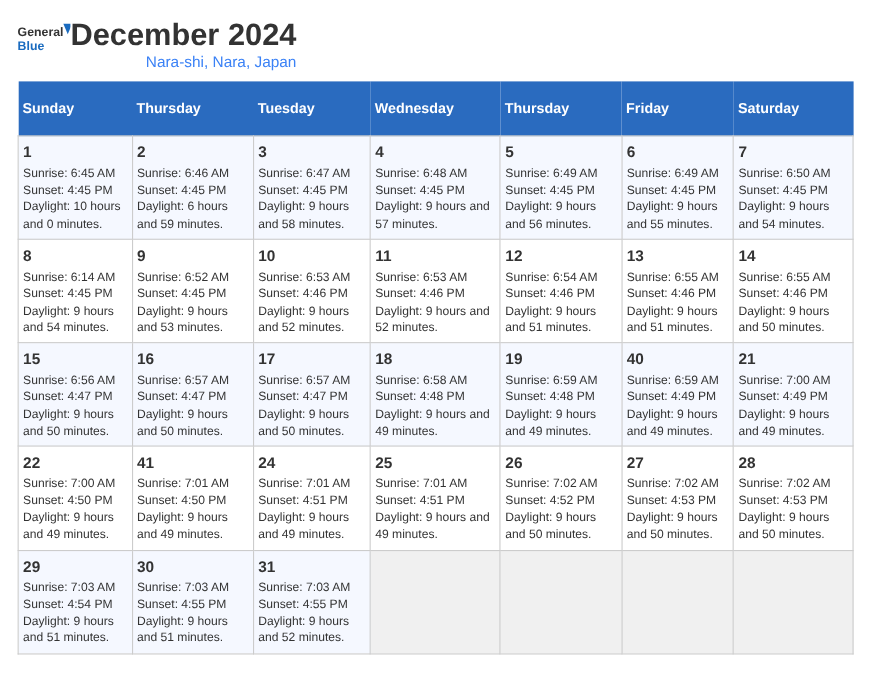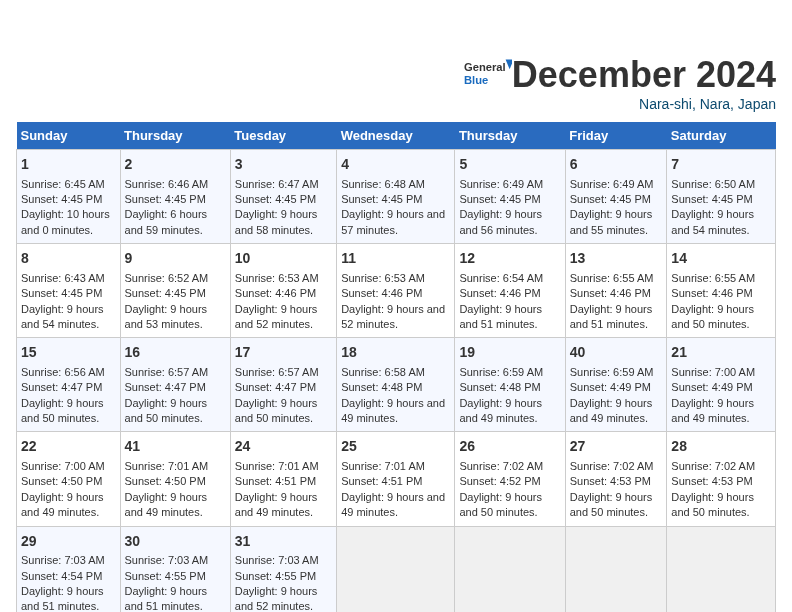--- a/index.html
+++ b/index.html
@@ -5,51 +5,50 @@
     * { box-sizing: border-box; margin: 0; padding: 0; }
     body {
       font-family: Arial, sans-serif;
       background: #fff;
       width: 792px;
       min-height: 612px;
       padding: 16px;
     }
     .header {
       display: flex;
-      justify-content: flex-end;
+      justify-content: flex-start;
       align-items: flex-start;
       margin-bottom: 10px;
-      margin-top: 38px;
     }
     .logo {
       display: flex;
       align-items: center;
       gap: 4px;
     }
     .title-block {
       text-align: right;
     }
     .main-title {
-      font-size: 36px;
+      font-size: 28px;
       font-weight: bold;
       color: #333;
     }
     .subtitle {
       font-size: 14px;
-      color: #0c4a6e;
+      color: #3b82f6;
     }
     table {
       width: 100%;
       border-collapse: collapse;
       font-size: 11px;
     }
     thead tr th {
       background-color: #2a6bbf;
       color: #fff;
-      padding: 6px 4px;
+      padding: 17px 4px;
       text-align: left;
       font-size: 13px;
       font-weight: bold;
     }
     tbody tr td {
       vertical-align: top;
       padding: 5px 4px;
       border: 1px solid #ccc;
       color: #333;
       line-height: 1.4;
@@ -143,21 +142,21 @@
         <td>
         <span class="day-num">7</span>
         <span>Sunrise: 6:50 AM</span><br>
         <span>Sunset: 4:45 PM</span><br>
         <span>Daylight: 9 hours and 54 minutes.</span>
       </td>
       </tr>
       <tr>
         <td>
         <span class="day-num">8</span>
-        <span>Sunrise: 6:43 AM</span><br>
+        <span>Sunrise: 6:14 AM</span><br>
         <span>Sunset: 4:45 PM</span><br>
         <span>Daylight: 9 hours and 54 minutes.</span>
       </td>
         <td>
         <span class="day-num">9</span>
         <span>Sunrise: 6:52 AM</span><br>
         <span>Sunset: 4:45 PM</span><br>
         <span>Daylight: 9 hours and 53 minutes.</span>
       </td>
         <td>

